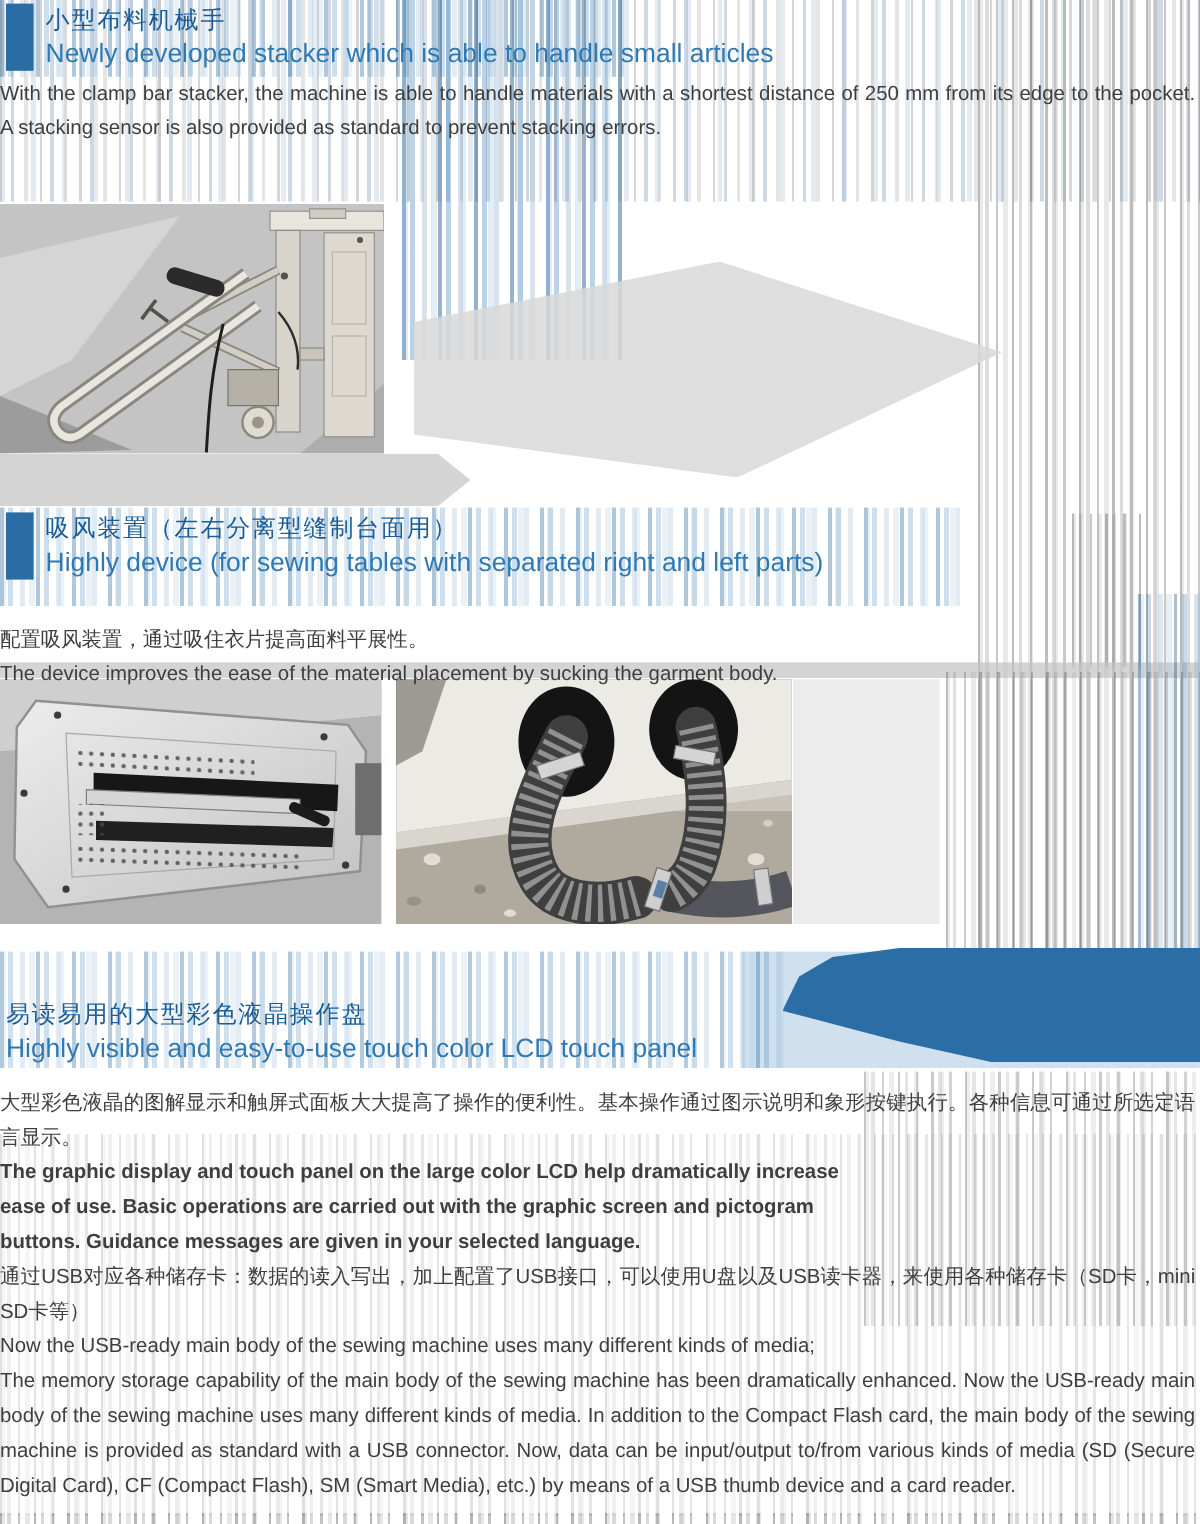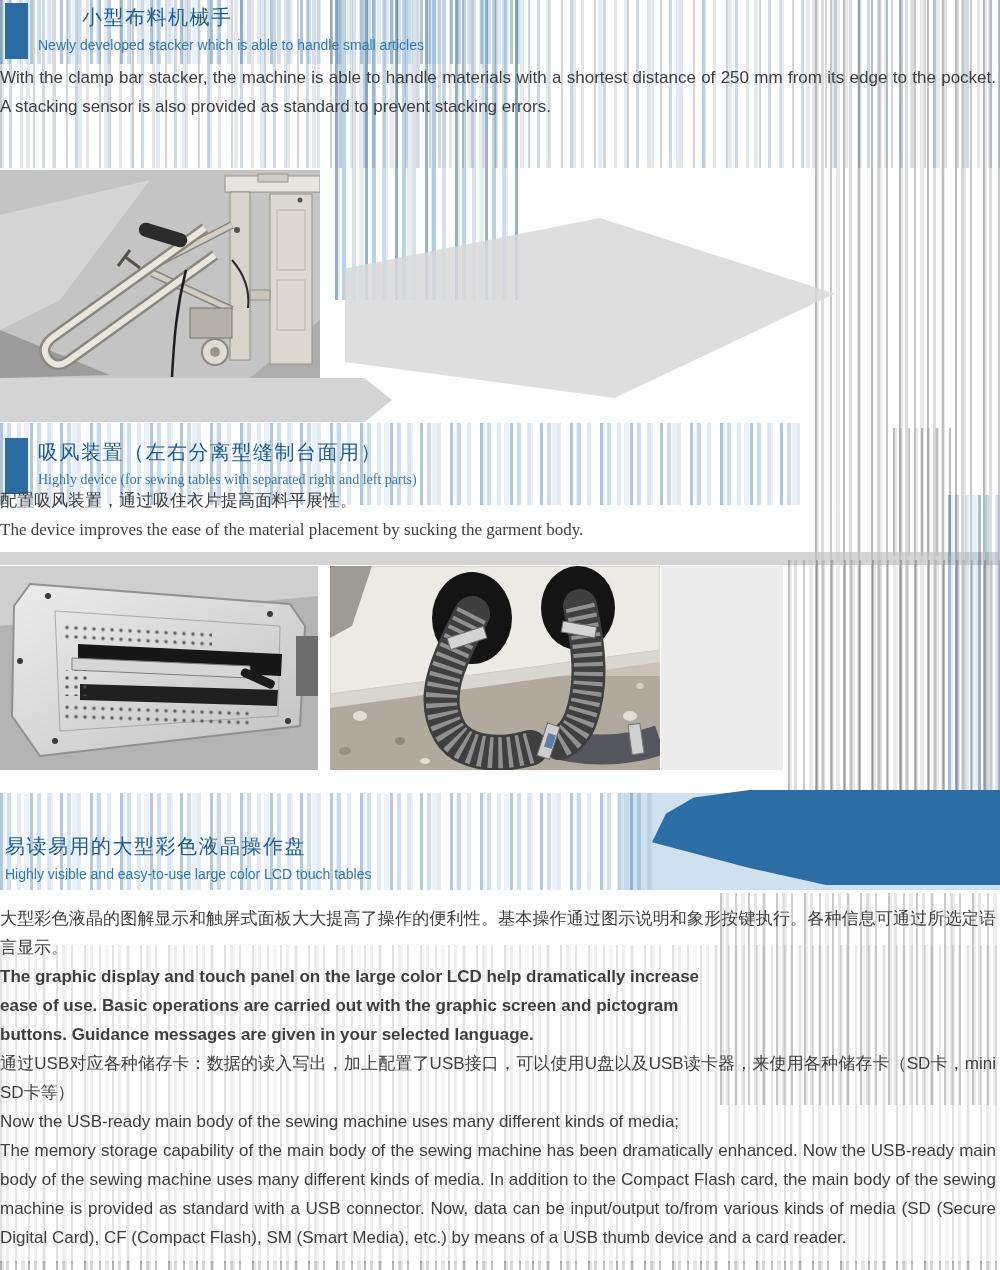--- a/index.html
+++ b/index.html
@@ -44,30 +44,30 @@
   #a-sec3blue{left:0;top:793px;width:660px;height:97px;opacity:.38;}
   #a-bottomfaint{left:0;top:945px;width:1000px;height:318px;opacity:.22;}
   #a-bottomright{left:720px;top:893px;width:280px;height:212px;opacity:.4;}
   #a-bottomedge{left:0;top:1261px;width:1000px;height:9px;opacity:.55;}
 
   
   .sec-header{position:absolute;z-index:3;display:flex;gap:10px;align-items:stretch;}
   .sec-header .bar{width:23px;flex:none;background:#2a6da4;}
   .titles{display:flex;flex-direction:column;}
   .t-zh{font-size:20px;line-height:28px;letter-spacing:1.5px;color:#1a5c95;white-space:nowrap;}
-  .t-en{font-size:14px;line-height:28px;color:#2f79b2;white-space:nowrap;}
+  .t-en{font-size:22px;line-height:28px;color:#2f79b2;white-space:nowrap;}
   #h1{left:5px;top:3px;}
-  #h2{left:5px;top:438px;font-family:Liberation Serif, serif;}
+  #h2{left:5px;top:427px;}
   #h3{left:5px;top:822px;flex-direction:column;}
 
   .body-block{position:absolute;z-index:3;left:0;width:996px;font-size:17px;line-height:29px;color:#3e3e3e;}
   .body-block p{margin:0;text-align:justify;}
   .body-block p.narrow{width:700px;text-align:left;font-weight:bold;}
   #b1{top:63px;}
-  #b2{top:486px;font-family:Liberation Serif, serif;}
+  #b2{top:518px;}
   #b3{top:894px;margin-top:10px;}
 
   .figure{position:absolute;z-index:2;}
   #fig1{left:0;top:170px;width:320px;height:208px;}
   #fig2{left:0;top:566px;width:318px;height:204px;}
   #fig3{left:330px;top:566px;width:330px;height:204px;}
   .figure svg{display:block;width:100%;height:100%;}
 </style>
 </head>
 <body>
@@ -89,21 +89,21 @@
   <div class="art" id="a-lb3"></div>
   <div class="art" id="a-blob3"></div>
   <div class="art stripes-blue" id="a-sec3blue"></div>
   <div class="art stripes-gray" id="a-bottomfaint"></div>
   <div class="art stripes-gray" id="a-bottomright"></div>
   <div class="art stripes-gray" id="a-bottomedge"></div>
 
   <div class="sec-header" id="h1">
     <div class="bar" style="background: rgb(42, 109, 164);"></div>
     <div class="titles">
-      <div class="t-zh" style="color: rgb(26, 92, 149); padding-left: 44px;">小型布料机械手</div>
+      <div class="t-zh" style="color: rgb(26, 92, 149);">小型布料机械手</div>
       <div class="t-en" style="color: rgb(47, 121, 178);">Newly developed stacker which is able to handle small articles</div>
     </div>
   </div>
   <div class="body-block" id="b1" style="color: rgb(62, 62, 62);">
     <p>With the clamp bar stacker, the machine is able to handle materials with a shortest distance of 250 mm from its edge to the pocket. A stacking sensor is also provided as standard to prevent stacking errors.</p>
   </div>
 
   <div class="figure" id="fig1" role="img">
     <svg viewBox="0 0 320 208" preserveAspectRatio="none">
       <rect width="320" height="208" fill="#c4c4c4"></rect>
@@ -213,21 +213,21 @@
       <rect x="232" y="58" width="34" height="11" fill="#d4d4d4" stroke="#6e6e6e" transform="rotate(10 249 63)"></rect>
       <rect x="212" y="158" width="13" height="34" fill="#cfcfcf" stroke="#6e6e6e" transform="rotate(18 218 175)"></rect>
       <rect x="216" y="168" width="8" height="14" fill="#5b7fa6" transform="rotate(18 220 175)"></rect>
     </svg>
   </div>
 
   <div class="sec-header" id="h3">
     <div class="bar" style="background: rgb(42, 109, 164);"></div>
     <div class="titles">
       <div class="t-zh" style="color: rgb(26, 92, 149);">易读易用的大型彩色液晶操作盘</div>
-      <div class="t-en" style="color: rgb(47, 121, 178);">Highly visible and easy-to-use large color LCD touch tables</div>
+      <div class="t-en" style="color: rgb(47, 121, 178);">Highly visible and easy-to-use touch color LCD touch panel</div>
     </div>
   </div>
   <div class="body-block" id="b3" style="color: rgb(62, 62, 62);">
     <p>大型彩色液晶的图解显示和触屏式面板大大提高了操作的便利性。基本操作通过图示说明和象形按键执行。各种信息可通过所选定语言显示。</p>
     <p class="narrow">The graphic display and touch panel on the large color LCD help dramatically increase ease of use. Basic operations are carried out with the graphic screen and pictogram buttons. Guidance messages are given in your selected language.</p>
     <p>通过USB对应各种储存卡：数据的读入写出，加上配置了USB接口，可以使用U盘以及USB读卡器，来使用各种储存卡（SD卡，mini SD卡等）</p>
     <p>Now the USB-ready main body of the sewing machine uses many different kinds of media;</p>
     <p>The memory storage capability of the main body of the sewing machine has been dramatically enhanced. Now the USB-ready main body of the sewing machine uses many different kinds of media. In addition to the Compact Flash card, the main body of the sewing machine is provided as standard with a USB connector. Now, data can be input/output to/from various kinds of media (SD (Secure Digital Card), CF (Compact Flash), SM (Smart Media), etc.) by means of a USB thumb device and a card reader.</p>
   </div>
 

